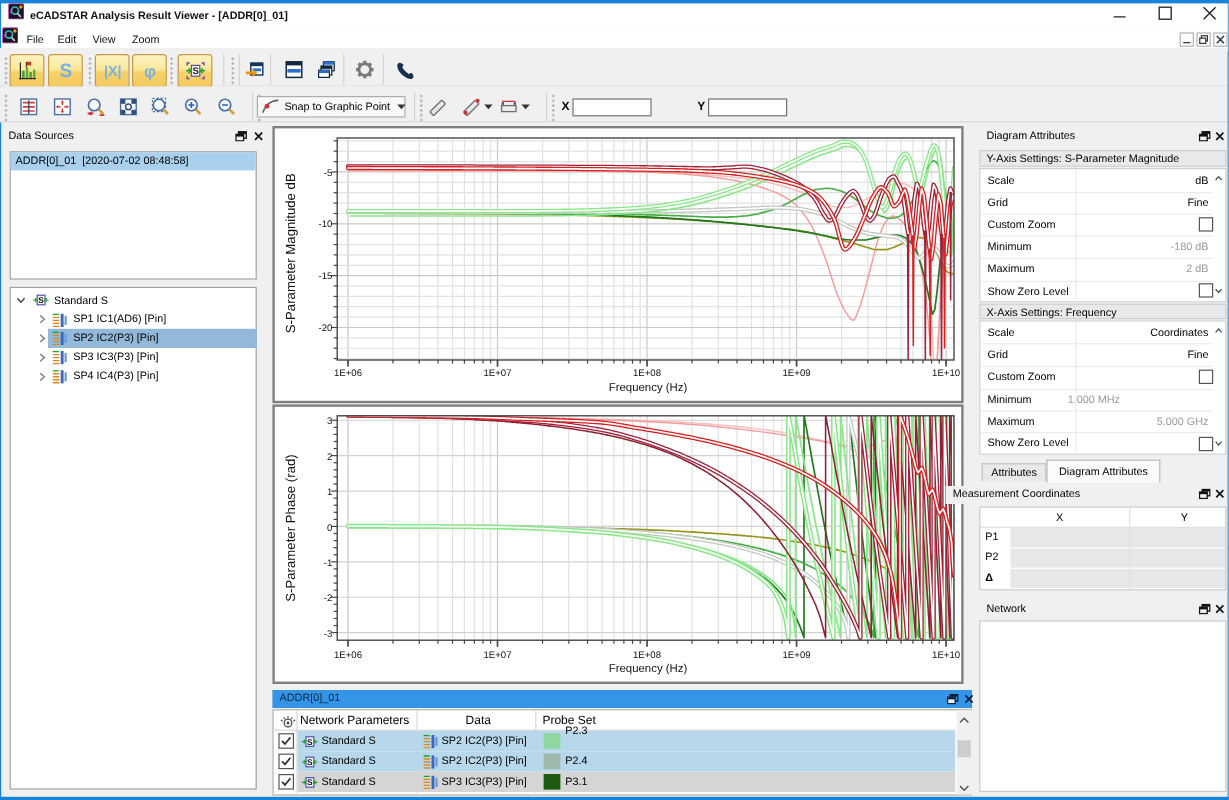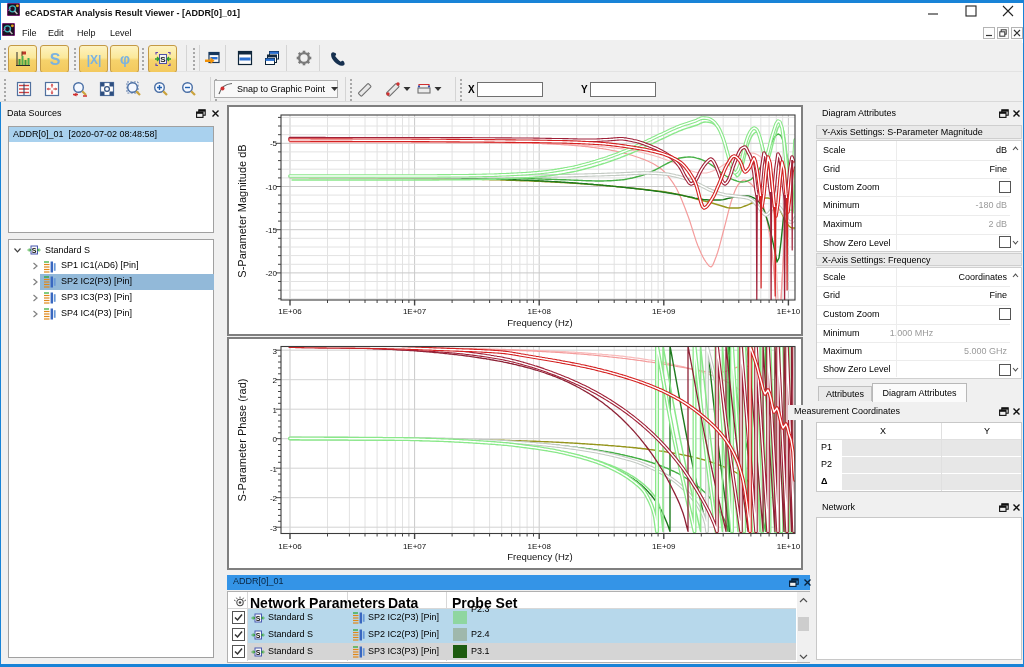--- a/index.html
+++ b/index.html
@@ -19,21 +19,21 @@
 .vsep{width:1px;background:#d4d4d4}
 .panel-hdr{font-size:9px;color:#000;background:#f0f0f0}
 .whitebox{background:#fff;border:1px solid #a0a0a0}
 .sel-blue{background:#a9d1ee}
 .tree-sel{background:#92b9d9}
 .small{font-size:9px;color:#000}
 .gray-sub{background:#e9e9e9;border:1px solid #cfcfcf;font-size:9px;color:#000}
 .attr-row{font-size:9px;color:#000}
 .chartwin{background:#fff;border:2px solid #7f7f7f}
 .bluebar{background:#3494e7;font-size:9px;color:#0a2540}
-.hdr-bold{font-size:14px;font-weight:bold;color:#000}
+.hdr-bold{font-size:10px;font-weight:normal;color:#000}
 .cell{font-size:9px;color:#000}
 .cb{width:13px;height:13px;background:#fff;border:1px solid #555;display:flex;align-items:center;justify-content:center}
 .scroll{background:#f0f0f0}
 .thumb{background:#cdcdcd}
 .ibox{background:#fff;border:1px solid #707070}
 .tabs{font-size:9px;color:#000}
 </style>
 
 </head><body>
 <div class="abs borders" style="left:0;top:0;width:1024px;height:3px;background:#1883d7"></div>
@@ -71,22 +71,22 @@
     <svg width="13" height="13" viewBox="0 0 13 13">
       <rect x="0" y="0" width="13" height="13" rx="1.5" fill="#1d1024" stroke="#c13fb4" stroke-width="1"></rect>
 <circle cx="5.46" cy="5.8500000000000005" r="2.99" fill="none" stroke="#37b6ba" stroke-width="1.4"></circle>
 <line x1="7.539999999999999" y1="8.06" x2="10.4" y2="11.049999999999999" stroke="#c0c0c0" stroke-width="1.5"></line>
 <circle cx="10.4" cy="2.86" r="1.43" fill="#e8a020"></circle>
 <path d="M1.56,7.8 l1.8200000000000003,-2.34" stroke="#d957c7" stroke-width="1"></path>
     </svg>
   </div>
 <div class="abs menu-item" style="left:22px">File</div>
 <div class="abs menu-item" style="left:48px">Edit</div>
-<div class="abs menu-item" style="left:77px">Help</div>
-<div class="abs menu-item" style="left:110px">Level</div>
+<div class="abs menu-item" style="left:77px">View</div>
+<div class="abs menu-item" style="left:110px">Zoom</div>
 <div class="abs" style="left:983px;top:27px;width:12px;height:12px;border:1px solid #b4b4b4;background:#fdfdfd;display:flex;align-items:center;justify-content:center">
     <svg width="8" height="8" viewBox="0 0 8 8">
       <line x1="1" y1="6.5" x2="7" y2="6.5" stroke="#333" stroke-width="1.2"></line>
     </svg>
   </div>
 <div class="abs" style="left:997px;top:27px;width:12px;height:12px;border:1px solid #b4b4b4;background:#fdfdfd;display:flex;align-items:center;justify-content:center">
     <svg width="8" height="8" viewBox="0 0 8 8">
       <rect x="2.2" y="0.8" width="5" height="4.4" fill="none" stroke="#333" stroke-width="1"></rect>
       <rect x="0.8" y="2.8" width="5" height="4.4" fill="#fdfdfd" stroke="#333" stroke-width="1"></rect>
     </svg>

